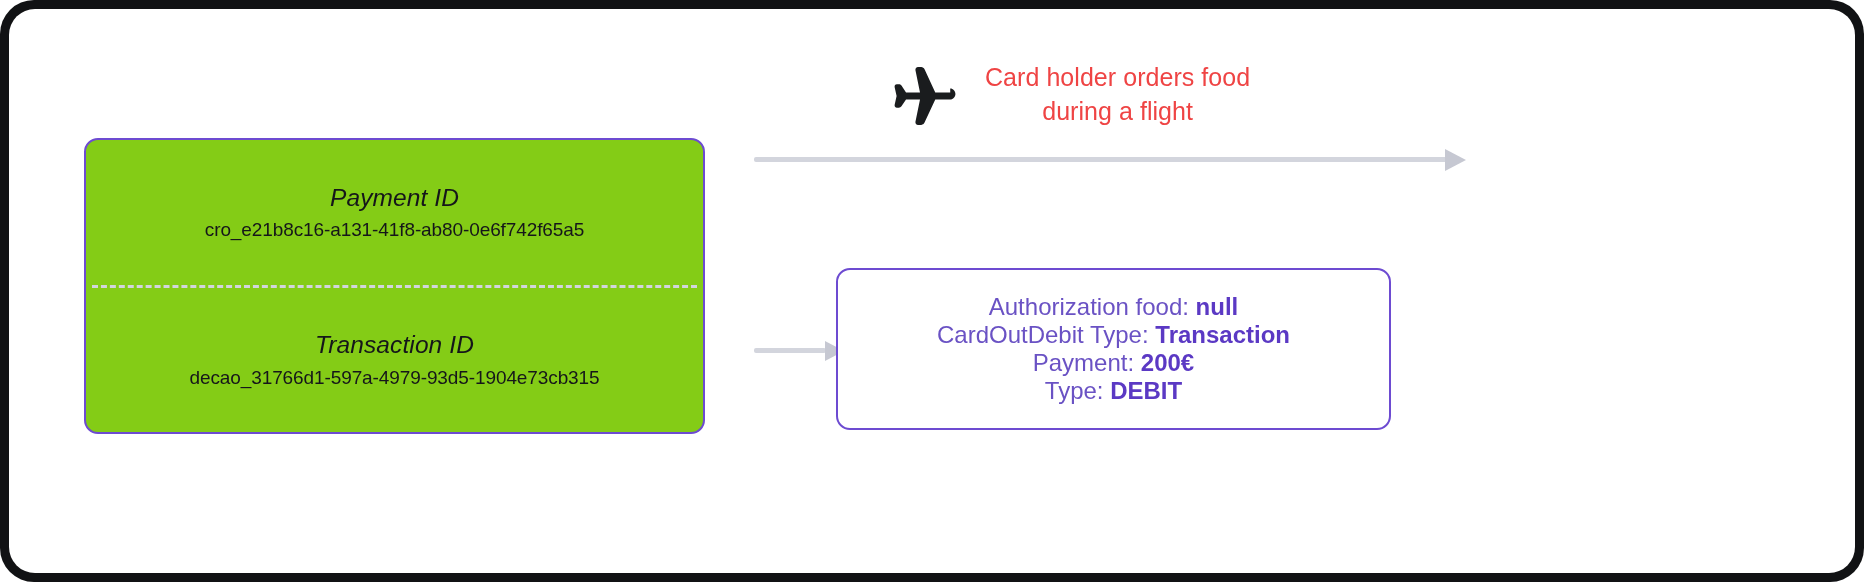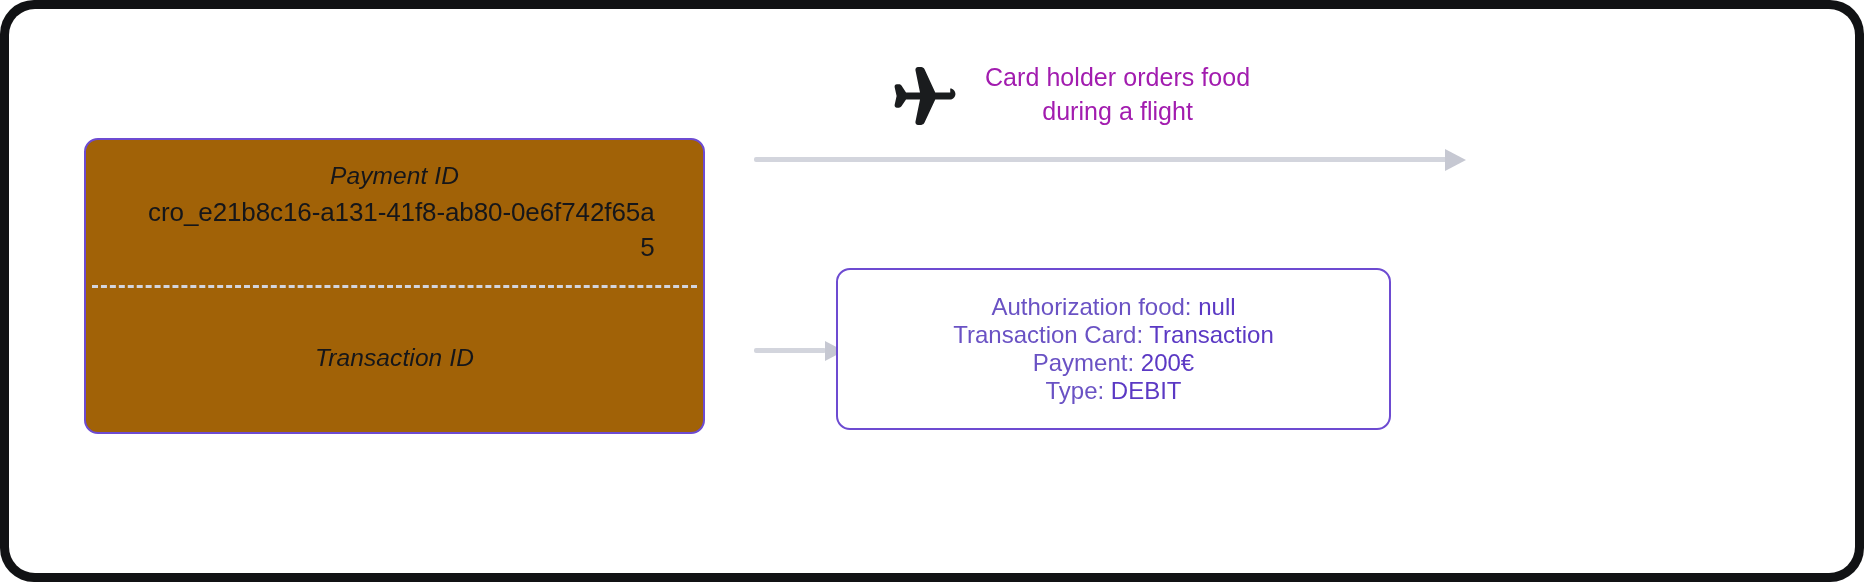--- a/index.html
+++ b/index.html
@@ -38,21 +38,21 @@
   
   .id-card {
     position: absolute;
     left: 75px;
     top: 129px;
     width: 621px;
     height: 296px;
     box-sizing: border-box;
     border: 2.5px solid #6d4bd1;
     border-radius: 14px;
-    background: #a16207;
+    background: #84cc16;
     display: flex;
     flex-direction: column;
   }
   .id-half {
     flex: 1 1 0;
     display: flex;
     flex-direction: column;
     align-items: center;
     justify-content: center;
     padding: 0 26px;
@@ -67,21 +67,21 @@
   .id-label {
     font-style: italic;
     font-size: 24.5px;
     color: #15161a;
     line-height: 1.32;
     letter-spacing: 0.1px;
     margin-bottom: 3px;
     text-align: center;
   }
   .id-value {
-    font-size: 26px;
+    font-size: 19px;
     color: #15161a;
     line-height: 1.33;
     text-align: right;
     letter-spacing: -0.1px;
     word-break: break-all;
     max-width: 520px;
   }
 
   
   .scenario {
@@ -94,21 +94,21 @@
   }
   .plane-icon {
     width: 78px;
     height: 78px;
     flex: none;
     display: block;
     color: #1a1c1e;
   }
   .scenario-caption {
     font-size: 25px;
-    color: #a21caf;
+    color: #ef4444;
     line-height: 1.36;
     text-align: center;
     white-space: pre-line;
     letter-spacing: 0.05px;
   }
 
   
   .flow-arrow {
     position: absolute;
     left: 745px;
@@ -182,38 +182,39 @@
     padding: 6px 20px;
   }
   .detail-row {
     font-size: 24px;
     line-height: 1.16;
     color: #6a52c4;
     text-align: center;
     white-space: nowrap;
   }
   .detail-row .val {
-    font-weight: normal;
+    font-weight: bold;
     color: #5b39c4;
   }
 </style>
 </head>
 <body>
 
 <div class="frame">
   <div class="canvas">
 
     <div class="id-card">
       <div class="id-half top">
         <div class="id-label">Payment ID</div>
         <div class="id-value">cro_e21b8c16-a131-41f8-ab80-0e6f742f65a5</div>
       </div>
       <div class="id-divider"></div>
       <div class="id-half">
         <div class="id-label">Transaction ID</div>
+        <div class="id-value">decao_31766d1-597a-4979-93d5-1904e73cb315</div>
       </div>
     </div>
 
     <div class="scenario">
       <svg class="plane-icon" viewBox="0 0 24 24" aria-hidden="true">
         <path fill="currentColor" d="M21.3 10.3c.9 0 1.6.8 1.6 1.7s-.7 1.7-1.6 1.7h-4.6l-3.3 7.1c-.2.4-.6.7-1 .7h-1c-.5 0-.9-.5-.8-1l1.4-6.8H7.7l-1.4 2.1c-.2.3-.5.4-.8.4h-.6c-.5 0-.8-.4-.7-.9l.6-2.7-.6-2.7c-.1-.5.2-.9.7-.9h.6c.3 0 .6.1.8.4l1.4 2.1H12L10.6 4.7c-.1-.5.3-1 .8-1h1c.4 0 .8.3 1 .7l3.3 7.1h4.6z"></path>
       </svg>
       <div class="scenario-caption">Card holder orders food
 during a flight</div>
     </div>
@@ -227,21 +228,21 @@
       <div class="shaft"></div>
       <div class="head"></div>
     </div>
 
     <div class="detail-panel">
       <div class="detail-row">
         <span>Authorization food:</span>
         <span class="val">null</span>
       </div>
       <div class="detail-row">
-        <span>Transaction Card:</span>
+        <span>CardOutDebit Type:</span>
         <span class="val">Transaction</span>
       </div>
       <div class="detail-row">
         <span>Payment:</span>
         <span class="val">200€</span>
       </div>
       <div class="detail-row">
         <span>Type:</span>
         <span class="val">DEBIT</span>
       </div>

